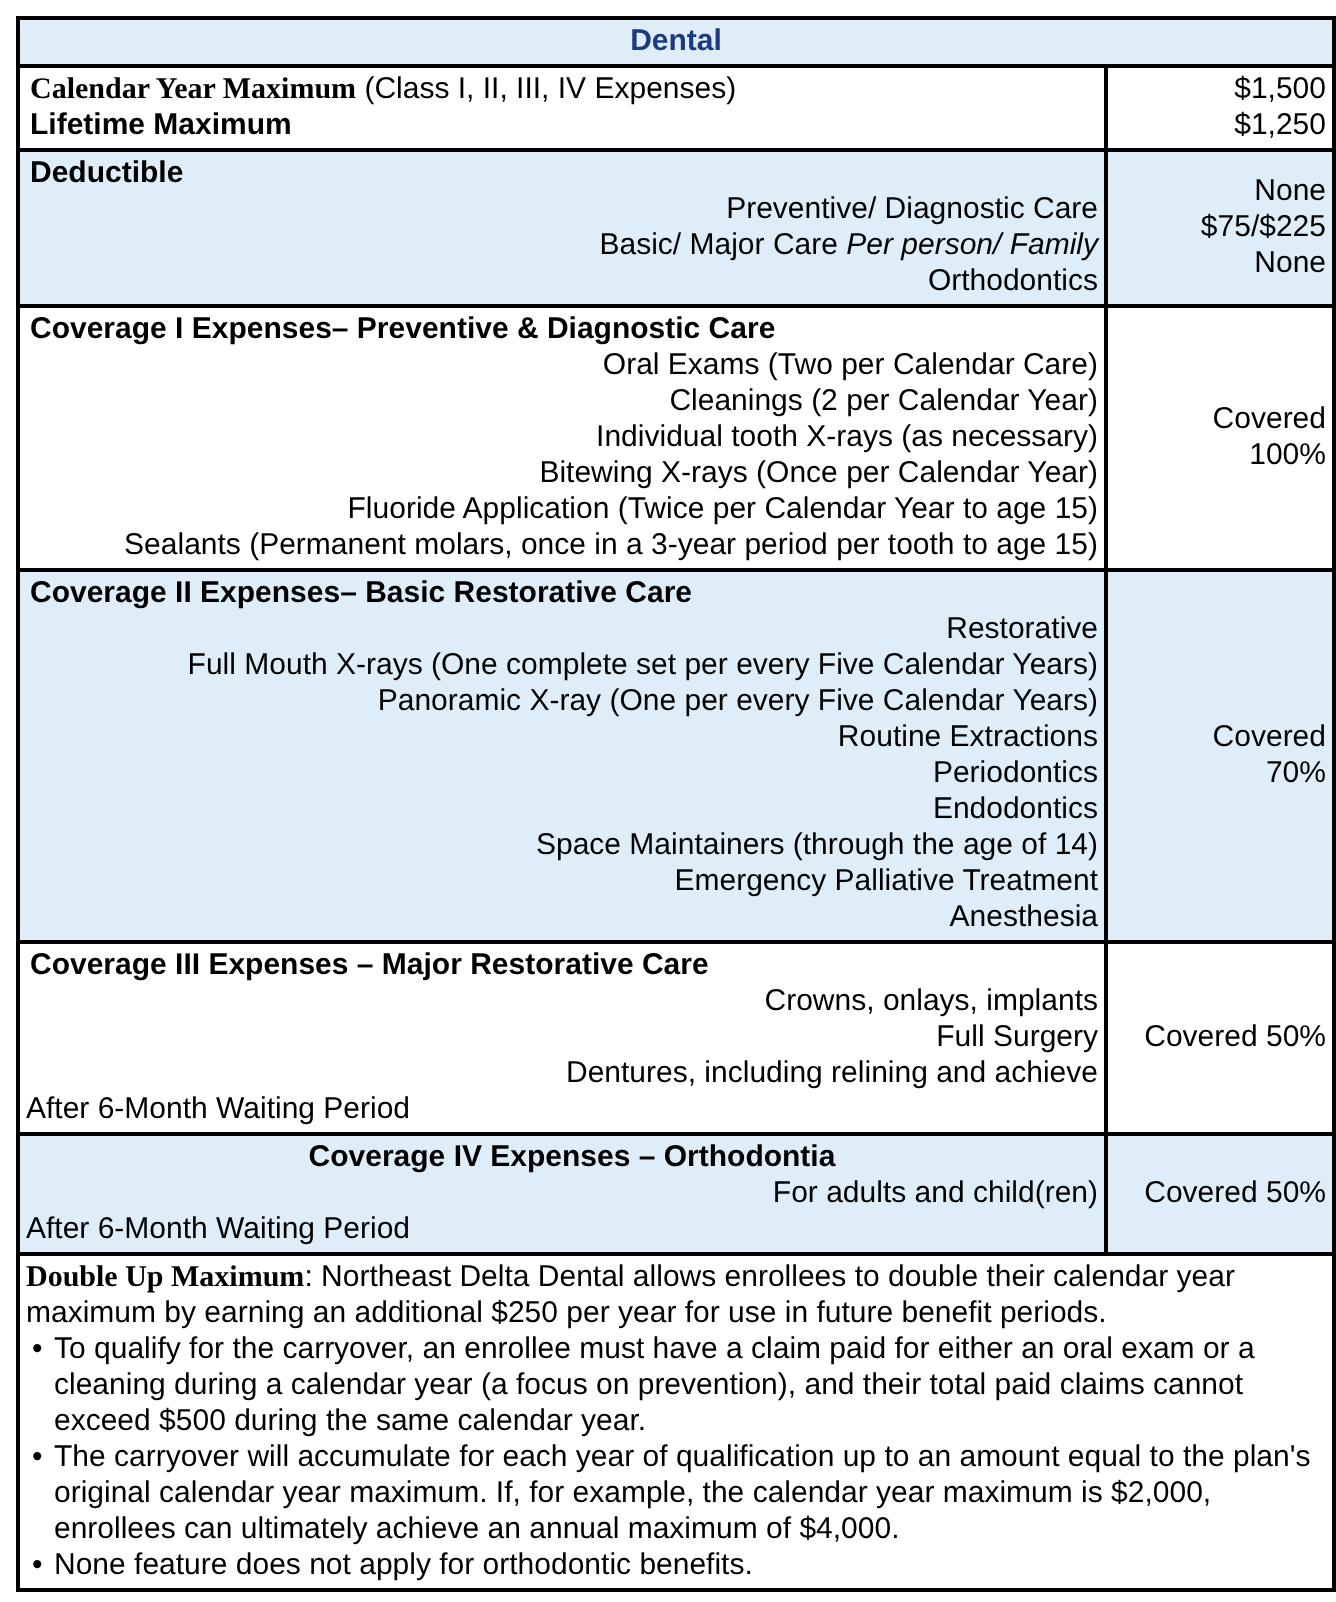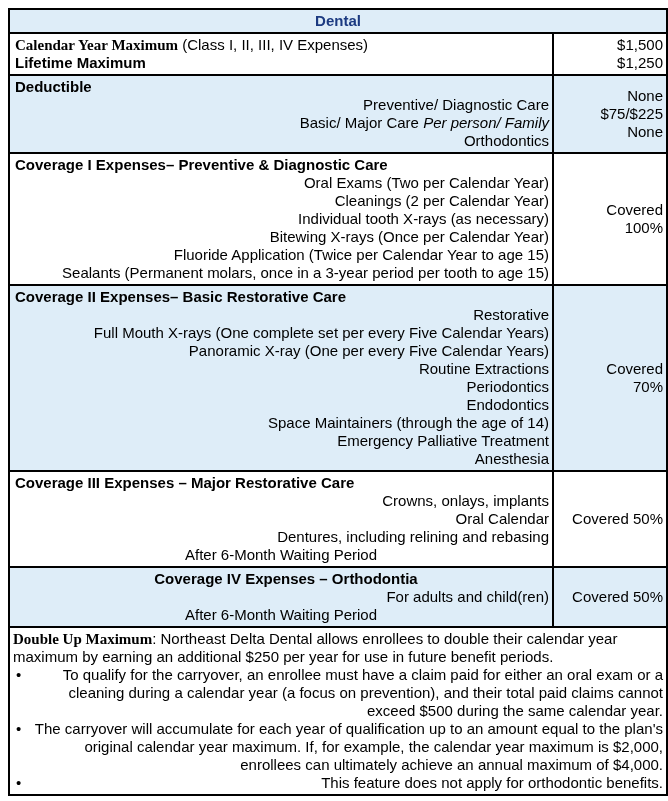--- a/index.html
+++ b/index.html
@@ -36,28 +36,28 @@
     font-size: 17px;
     line-height: 21px;
     color: var(--title_text, #1B3A81);
     padding: 3px;
   }
   tr.blue td { background: var(--accent_blue, #DEEDF8); }
   td.left-cell { }
   .heading { font-weight: bold; padding-left: 2px; }
   .heading-indent { font-weight: bold; padding-left: 10px; text-align: center; }
   .item { padding-left: 21px; text-align: right; }
-  .flush { padding-left: 0; text-align: center; }
+  .flush { padding-left: 0; }
   .b { font-weight: bold; font-family: Liberation Serif, serif; }
   .i { font-style: italic; margin-top: 31px; }
   td.right-cell { text-align: right; }
   td.footer-cell { padding: 2px 5px 3px 3px; line-height: 18px; }
   .bullet-row { display: flex; }
   .bullet-glyph { flex: 0 0 14px; width: 14px; padding-left: 3px; box-sizing: border-box; }
-  .bullet-text { flex: 1; text-align: right; }
+  .bullet-text { flex: 1; }
 </style>
 </head>
 <body>
 
 <div class="page">
   <table class="benefits">
     <colgroup>
       <col style="width:544px">
       <col style="width:114px">
     </colgroup>
@@ -88,21 +88,21 @@
       <td class="right-cell">
         <div>None</div>
         <div>$75/$225</div>
         <div>None</div>
       </td>
     </tr>
 
     <tr>
       <td class="left-cell">
         <div class="heading">Coverage I Expenses– Preventive &amp; Diagnostic Care</div>
-        <div class="item">Oral Exams (Two per Calendar Year)</div>
+        <div class="item">Oral Exams (Two per Calendar Care)</div>
         <div class="item">Cleanings (2 per Calendar Year)</div>
         <div class="item">Individual tooth X-rays (as necessary)</div>
         <div class="item">Bitewing X-rays (Once per Calendar Year)</div>
         <div class="item">Fluoride Application (Twice per Calendar Year to age 15)</div>
         <div class="item">Sealants (Permanent molars, once in a 3-year period per tooth to age 15)</div>
       </td>
       <td class="right-cell">
         <div>Covered</div>
         <div>100%</div>
       </td>
@@ -124,22 +124,22 @@
       <td class="right-cell">
         <div>Covered</div>
         <div>70%</div>
       </td>
     </tr>
 
     <tr>
       <td class="left-cell">
         <div class="heading">Coverage III Expenses – Major Restorative Care</div>
         <div class="item">Crowns, onlays, implants</div>
-        <div class="item">Oral Calendar</div>
-        <div class="item">Dentures, including relining and rebasing</div>
+        <div class="item">Full Surgery</div>
+        <div class="item">Dentures, including relining and achieve</div>
         <div class="flush">After 6-Month Waiting Period</div>
       </td>
       <td class="right-cell">Covered 50%</td>
     </tr>
 
     <tr class="blue">
       <td class="left-cell">
         <div class="heading-indent">Coverage IV Expenses – Orthodontia</div>
         <div class="item">For adults and child(ren)</div>
         <div class="flush">After 6-Month Waiting Period</div>
@@ -153,19 +153,19 @@
         <div class="bullet-row">
           <span class="bullet-glyph">•</span>
           <span class="bullet-text">To qualify for the carryover, an enrollee must have a claim paid for either an oral exam or a cleaning during a calendar year (a focus on prevention), and their total paid claims cannot exceed $500 during the same calendar year.</span>
         </div>
         <div class="bullet-row">
           <span class="bullet-glyph">•</span>
           <span class="bullet-text">The carryover will accumulate for each year of qualification up to an amount equal to the plan's original calendar year maximum. If, for example, the calendar year maximum is $2,000, enrollees can ultimately achieve an annual maximum of $4,000.</span>
         </div>
         <div class="bullet-row">
           <span class="bullet-glyph">•</span>
-          <span class="bullet-text">This feature does not apply for orthodontic benefits.</span>
+          <span class="bullet-text">None feature does not apply for orthodontic benefits.</span>
         </div>
       </td>
     </tr>
   </tbody>
     </table>
 </div>
 
 </body></html>

